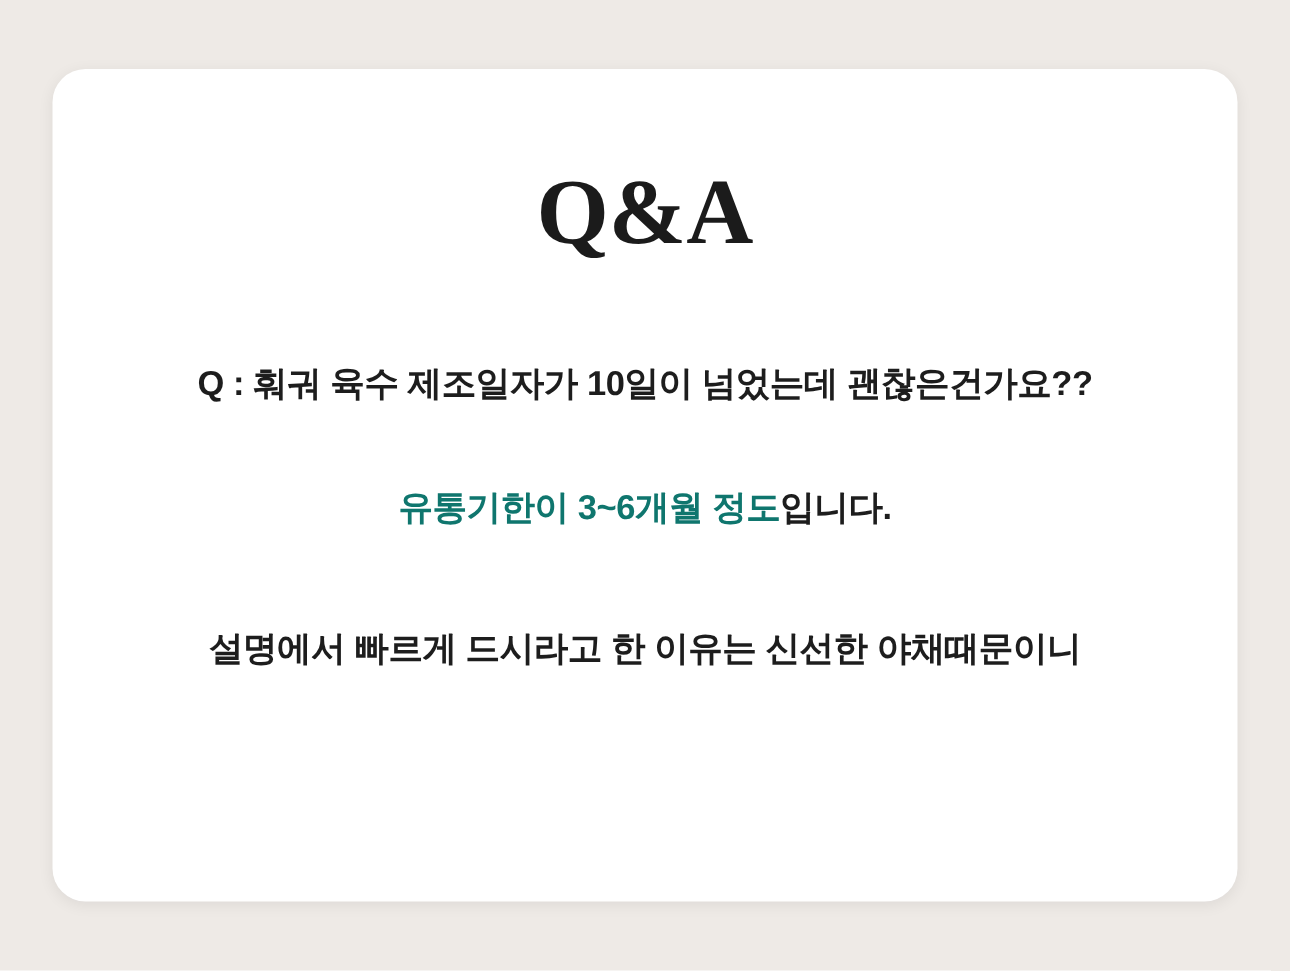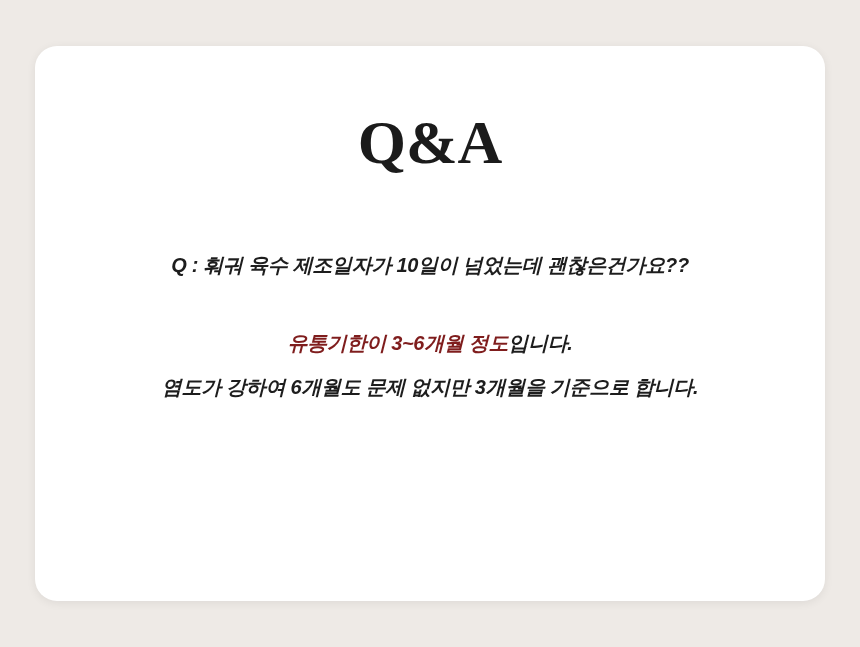--- a/index.html
+++ b/index.html
@@ -33,52 +33,51 @@
     flex-direction: column;
     align-items: center;
   }
   .title {
     font-family: "Liberation Serif", "DejaVu Serif", serif;
     font-weight: bold;
     font-size: 62px;
     color: #1b1b1b;
     letter-spacing: 0px;
     margin-top: 22px;
-    margin-bottom: 12px;
+    margin-bottom: 0;
     line-height: 1.1;
     text-align: center;
   }
   .body-block {
     margin-top: 62px;
     width: 100%;
     text-align: center;
     color: #1d1d1d;
   }
   .line {
-    font-size: 20px;
+    font-size: 23px;
     line-height: 1.5;
     font-weight: bold;
     letter-spacing: -0.3px;
     white-space: nowrap;
-    font-style: italic;
   }
   .q-line {
     margin-bottom: 48px;
   }
   .a-line-1 {
     margin-bottom: 14px;
   }
   .a-line-2 {
     margin-bottom: 14px;
   }
   .a-line-3 {
     margin-bottom: 0;
   }
   .highlight {
-    color: #7f1d1d;
+    color: #0f766e;
   }
   .gap-block {
     margin-top: 60px;
   }
   .last-line-1 {
     margin-bottom: 14px;
   }
 </style>
 </head>
 <body>
@@ -90,20 +89,20 @@
 
     <div class="body-block">
 
       <div class="line q-line">Q : 훠궈 육수 제조일자가 10일이 넘었는데 괜찮은건가요??</div>
 
 
       <div class="line a-line-2">
         <span class="highlight">유통기한이 3~6개월 정도</span><span>입니다.</span>
       </div>
 
-      <div class="line a-line-3">염도가 강하여 6개월도 문제 없지만 3개월을 기준으로 합니다.</div>
 
       <div class="gap-block">
+        <div class="line last-line-1">설명에서 빠르게 드시라고 한 이유는 신선한 야채때문이니</div>
       </div>
 
     </div>
   </div>
 </div>
 
 </body></html>

